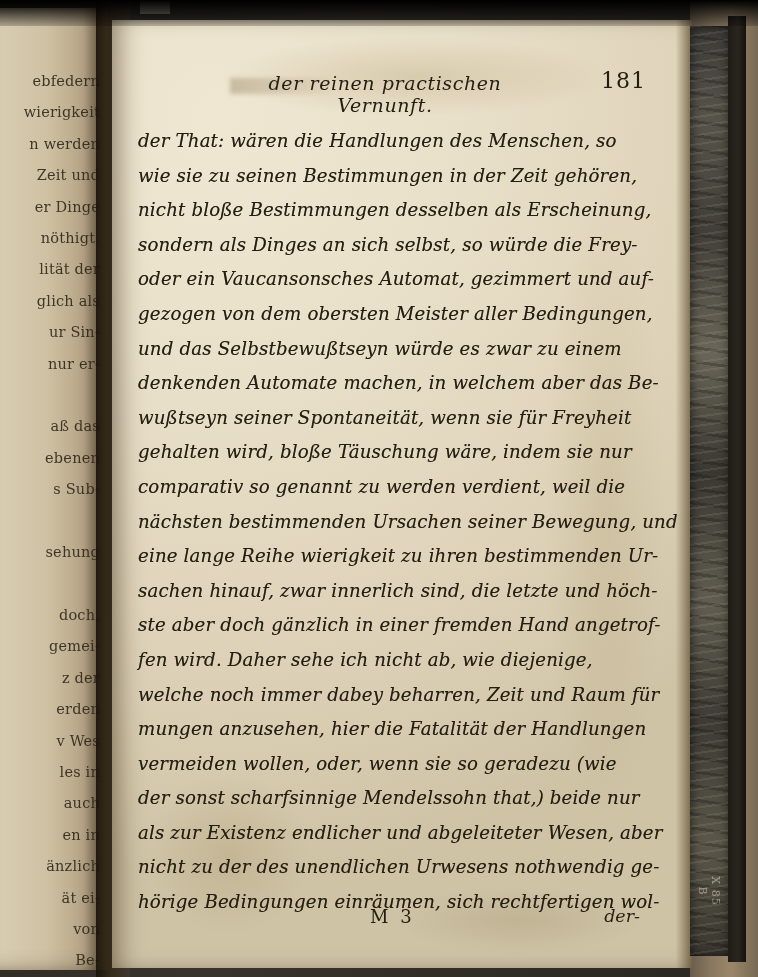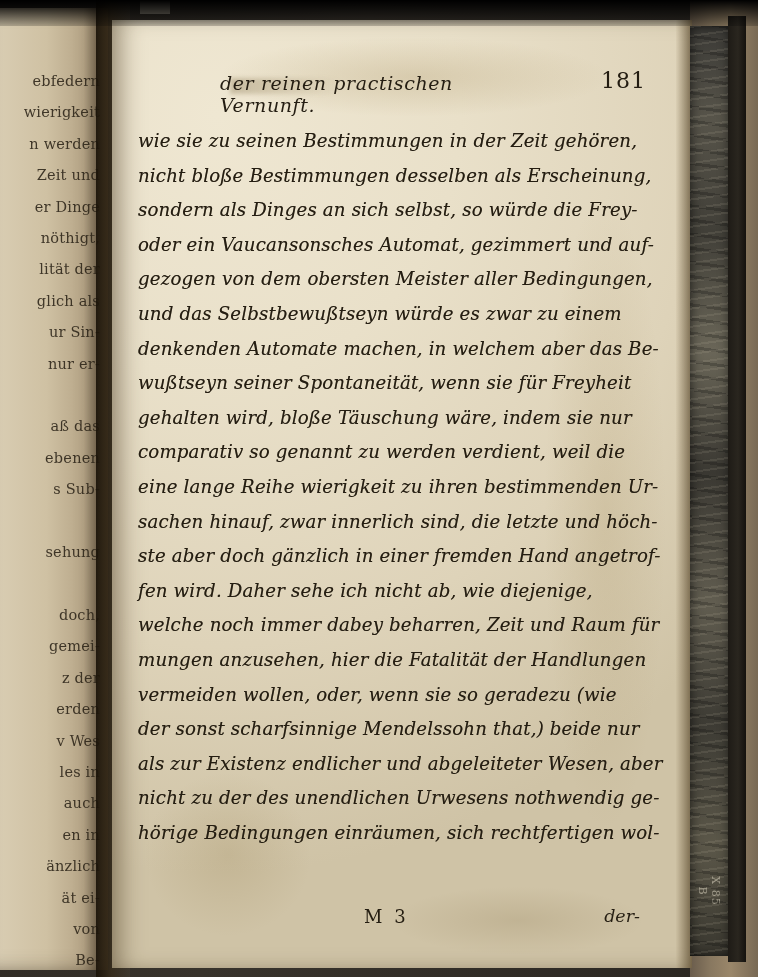--- a/index.html
+++ b/index.html
@@ -100,21 +100,21 @@
   
   .head {
     position: absolute;
     left: 0; top: 52px; width: 580px;
     height: 34px;
   }
   .head-title {
     position: absolute;
     left: 108px; top: 0;
     width: 330px;
-    text-align: left;
+    text-align: center;
     font-size: 19px;
     color: #241d12;
     letter-spacing: .6px;
     font-family: "DejaVu Serif", serif;
     font-style: italic;
   }
   .head-pageno {
     position: absolute;
     right: 46px; top: -4px;
     font-size: 22px;
@@ -147,21 +147,21 @@
   .body-text .ln.indent { padding-left: 0; }
 
   .foot {
     position: absolute;
     left: 26px; bottom: 36px;
     width: 520px;
     height: 26px;
   }
   .foot-sig {
     position: absolute;
-    left: 226px; top: 0;
+    left: 232px; top: 0;
     font-size: 18px;
     color: #241d11;
     letter-spacing: 3px;
   }
   .foot-catch {
     position: absolute;
     right: 18px; top: 0;
     font-size: 17.5px;
     color: #241d11;
     font-style: italic;
@@ -263,30 +263,32 @@
   <div class="right-page">
     <div class="page-stains"></div>
 
     <div class="head">
       <div class="head-smudge"></div>
       <div class="head-title">der reinen practischen Vernunft.</div>
       <div class="head-pageno">181</div>
     </div>
 
     <div class="body-text">
+      <div class="ln indent">der That:  wären die Handlungen des Menschen,  so</div>
       <div class="ln">wie sie zu seinen Bestimmungen in der Zeit gehören,</div>
       <div class="ln">nicht bloße Bestimmungen desselben als Erscheinung,</div>
       <div class="ln">sondern als Dinges an sich selbst, so würde die Frey-</div>
       <div class="ln">oder ein Vaucansonsches Automat, gezimmert und auf-</div>
       <div class="ln">gezogen von dem obersten Meister aller Bedingungen,</div>
       <div class="ln">und das Selbstbewußtseyn würde es zwar zu einem</div>
       <div class="ln">denkenden Automate machen,  in welchem aber das Be-</div>
       <div class="ln">wußtseyn seiner Spontaneität, wenn sie für Freyheit</div>
       <div class="ln">gehalten wird, bloße Täuschung wäre, indem sie nur</div>
       <div class="ln">comparativ so genannt zu werden verdient,  weil die</div>
+      <div class="ln">nächsten bestimmenden Ursachen seiner Bewegung, und</div>
       <div class="ln">eine lange Reihe wierigkeit zu ihren bestimmenden Ur-</div>
       <div class="ln">sachen hinauf,  zwar innerlich sind,  die letzte und höch-</div>
       <div class="ln">ste aber doch gänzlich in einer fremden Hand angetrof-</div>
       <div class="ln">fen wird.   Daher sehe ich nicht ab, wie diejenige,</div>
       <div class="ln">welche noch immer dabey beharren, Zeit und Raum für</div>
       <div class="ln">mungen anzusehen, hier die Fatalität der Handlungen</div>
       <div class="ln">vermeiden wollen, oder,  wenn sie so geradezu  (wie</div>
       <div class="ln">der sonst scharfsinnige Mendelssohn that,)  beide nur</div>
       <div class="ln">als zur Existenz endlicher und abgeleiteter Wesen, aber</div>
       <div class="ln">nicht zu der des unendlichen Urwesens nothwendig ge-</div>

